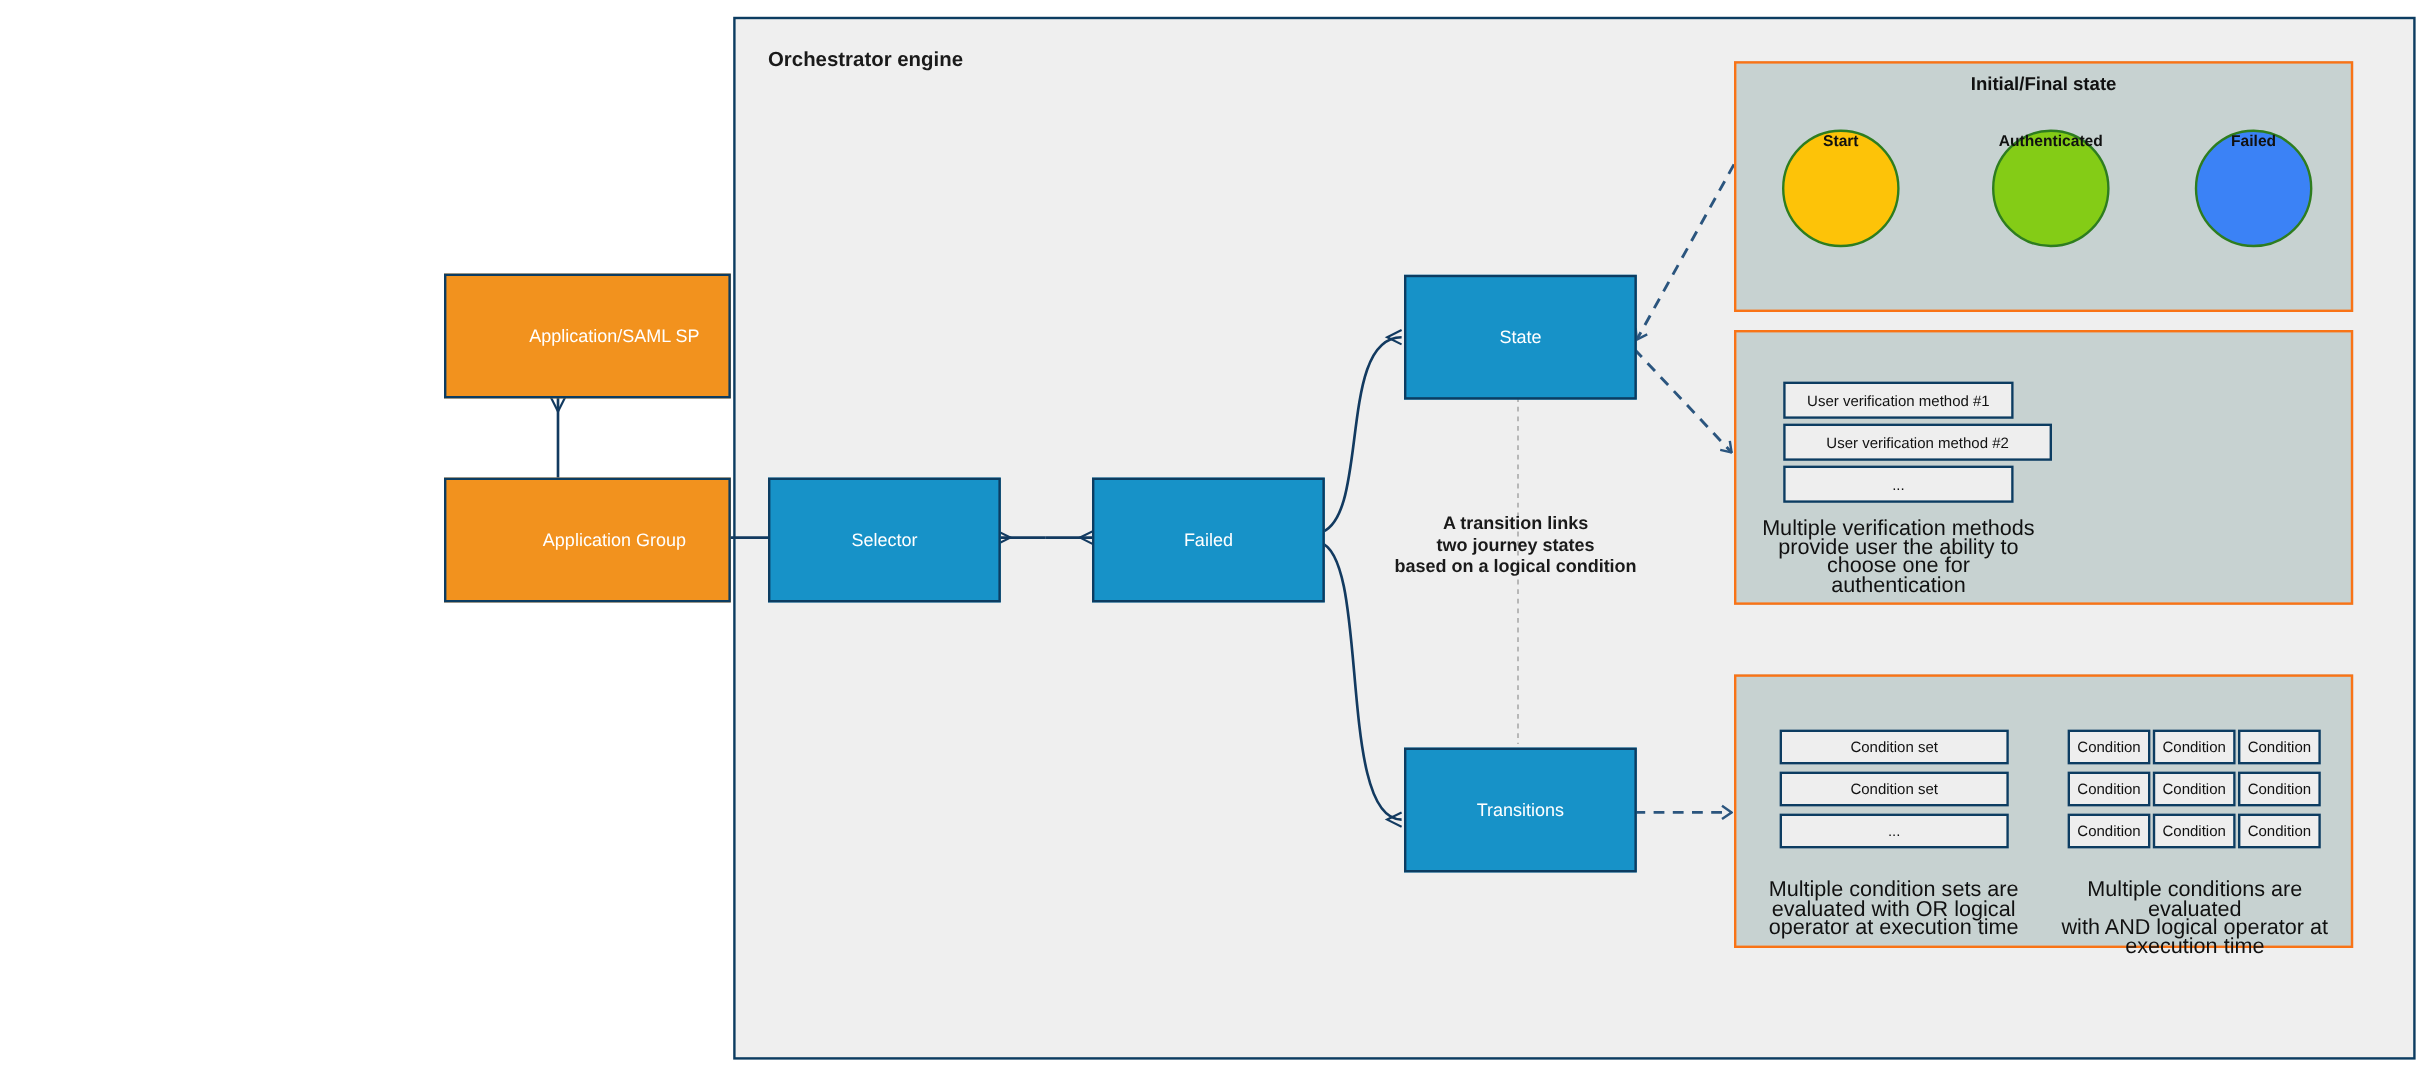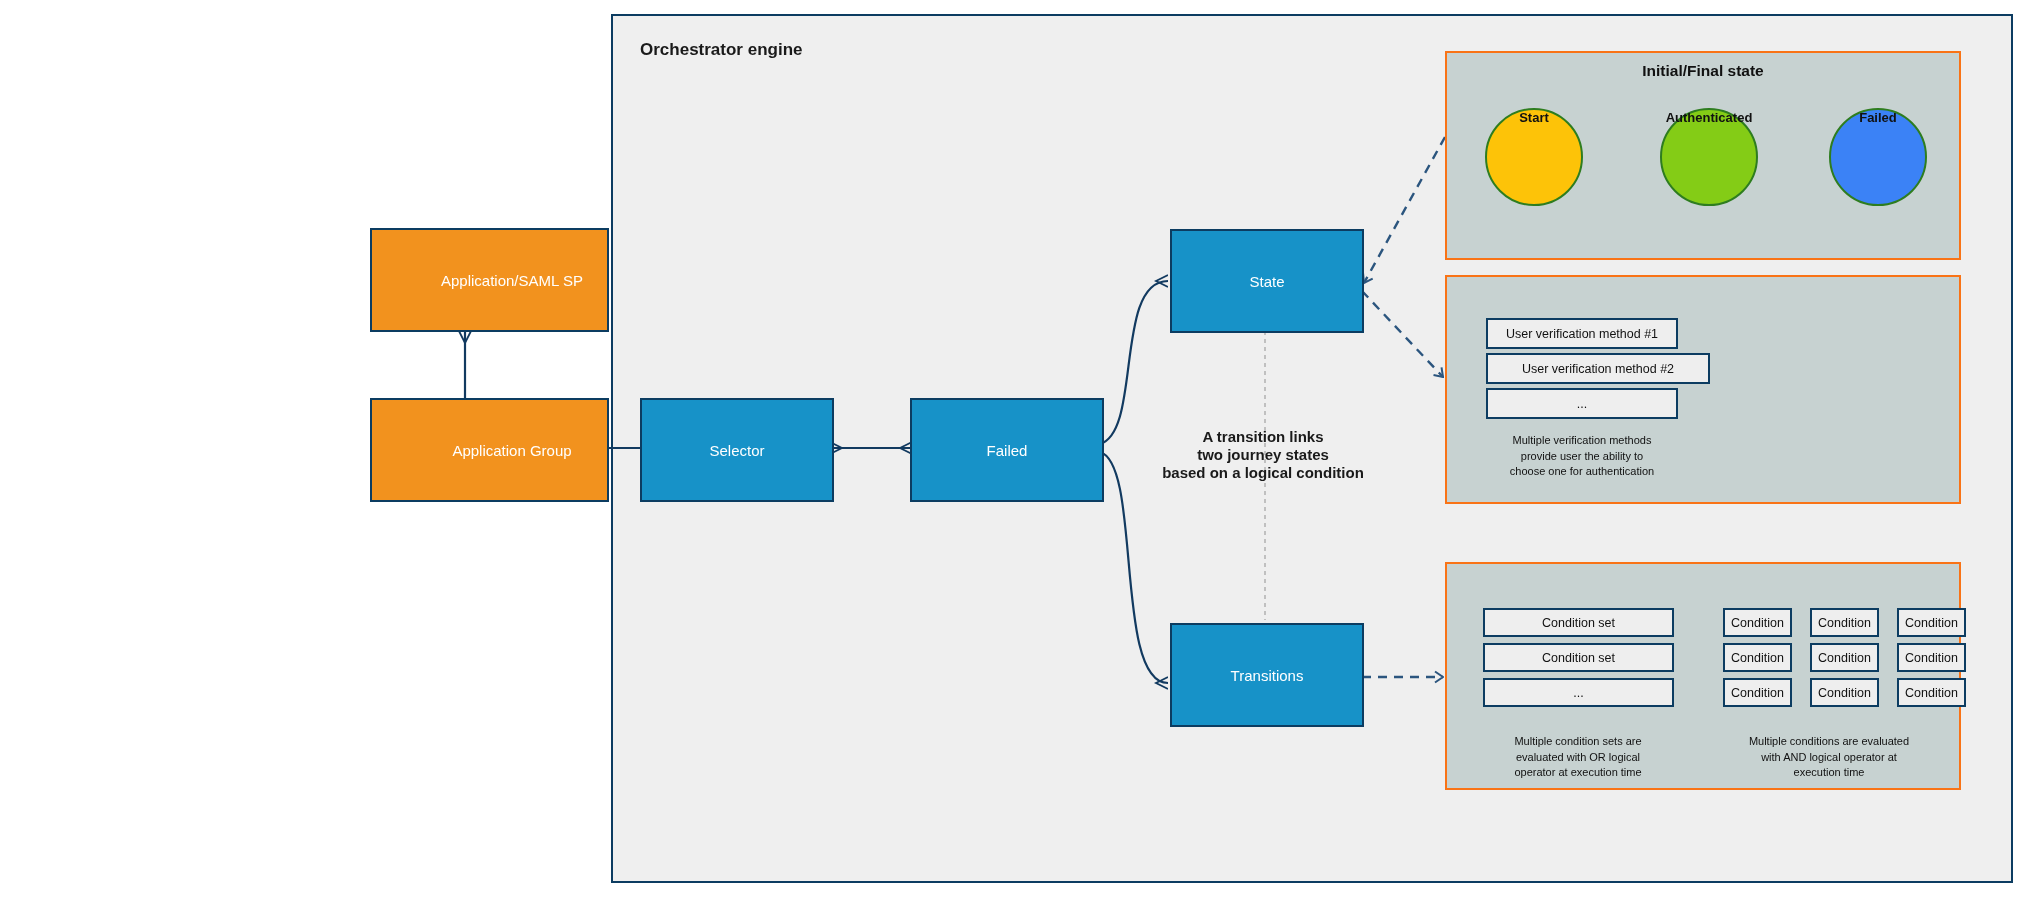--- a/index.html
+++ b/index.html
@@ -49,27 +49,27 @@
   .c-auth{left:213px;top:55px;background:#84cc16;}
   .c-failed{left:382px;top:55px;background:#3b82f6;}
 
   
   .inner-box{border:2px solid #0c3c61;background:#eeeeee;color:#111111;
              display:flex;align-items:center;justify-content:center;
              font-size:12.5px;text-align:center;box-sizing:border-box;}
   .m1{left:39px;top:41px;width:192px;height:31px;}
   .m2{left:39px;top:76px;width:224px;height:31px;}
   .m3{left:39px;top:111px;width:192px;height:31px;}
-  .caption{font-size:11px;color:#111111;text-align:center;line-height:15.5px;
+  .caption{font-size:18px;color:#111111;text-align:center;line-height:15.5px;
            white-space:pre-line;}
   .cap-challenge{left:19px;top:156px;width:232px;}
   .cs1{left:36px;top:44px;width:191px;height:29px;}
   .cs2{left:36px;top:79px;width:191px;height:29px;}
   .cs3{left:36px;top:114px;width:191px;height:29px;}
-  .grid-row{display:flex;gap:18px;left:276px;width:211px;height:29px;}
+  .grid-row{display:flex;gap:2px;left:276px;width:211px;height:29px;}
   .grid-row .inner-box{position:static;width:69px;height:29px;flex:0 0 auto;}
   .g1{top:44px;} .g2{top:79px;} .g3{top:114px;}
   .cap-or{left:11px;top:170px;width:240px;}
   .cap-and{left:262px;top:170px;width:240px;}
 </style>
 </head>
 <body>
 
 <div class="abs engine">
   <div class="abs engine-title">Orchestrator engine</div>

